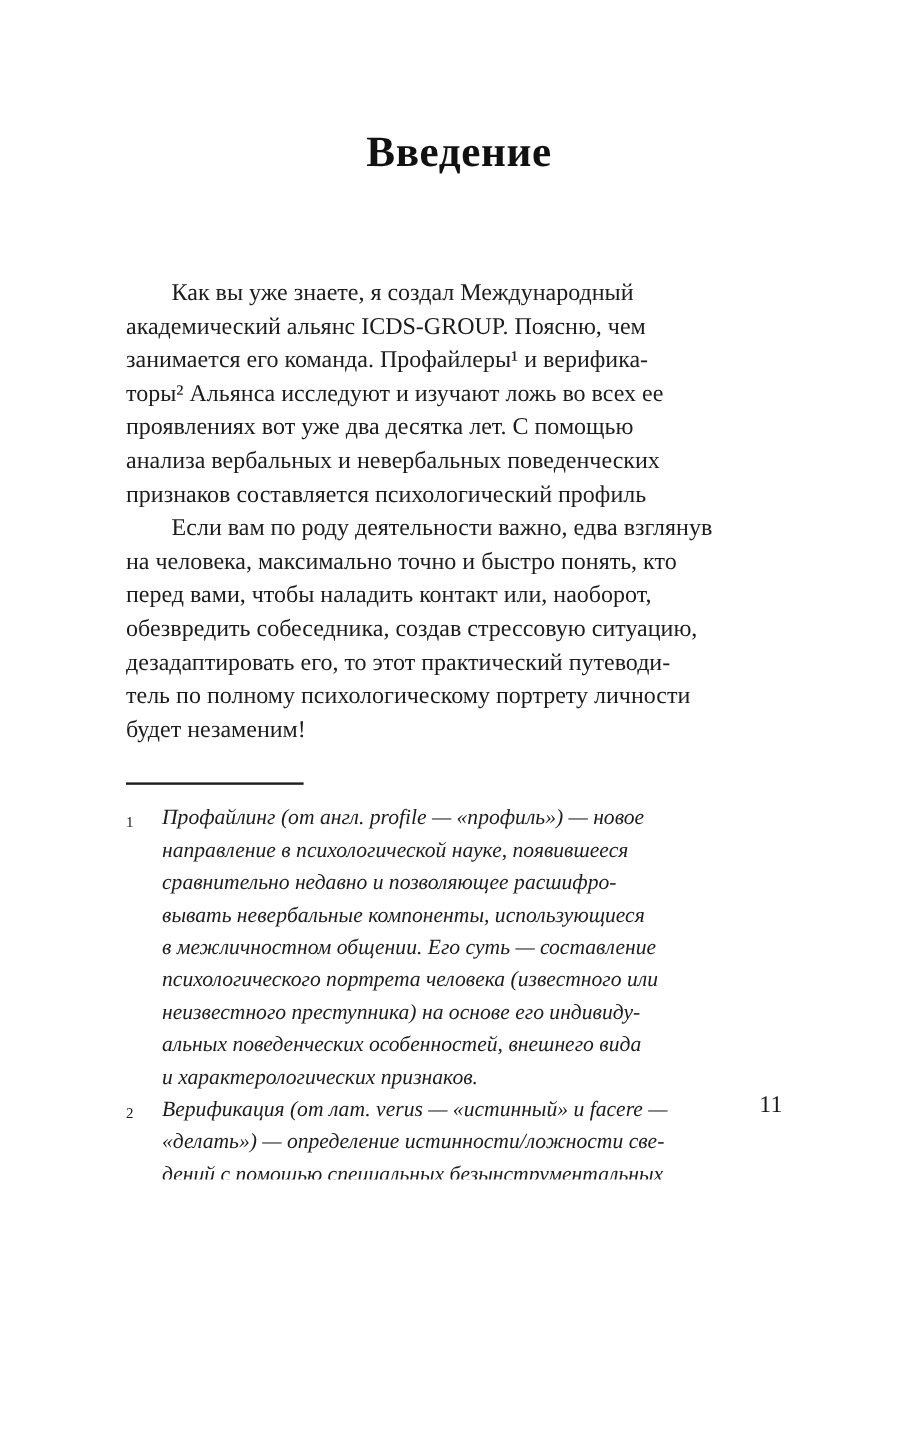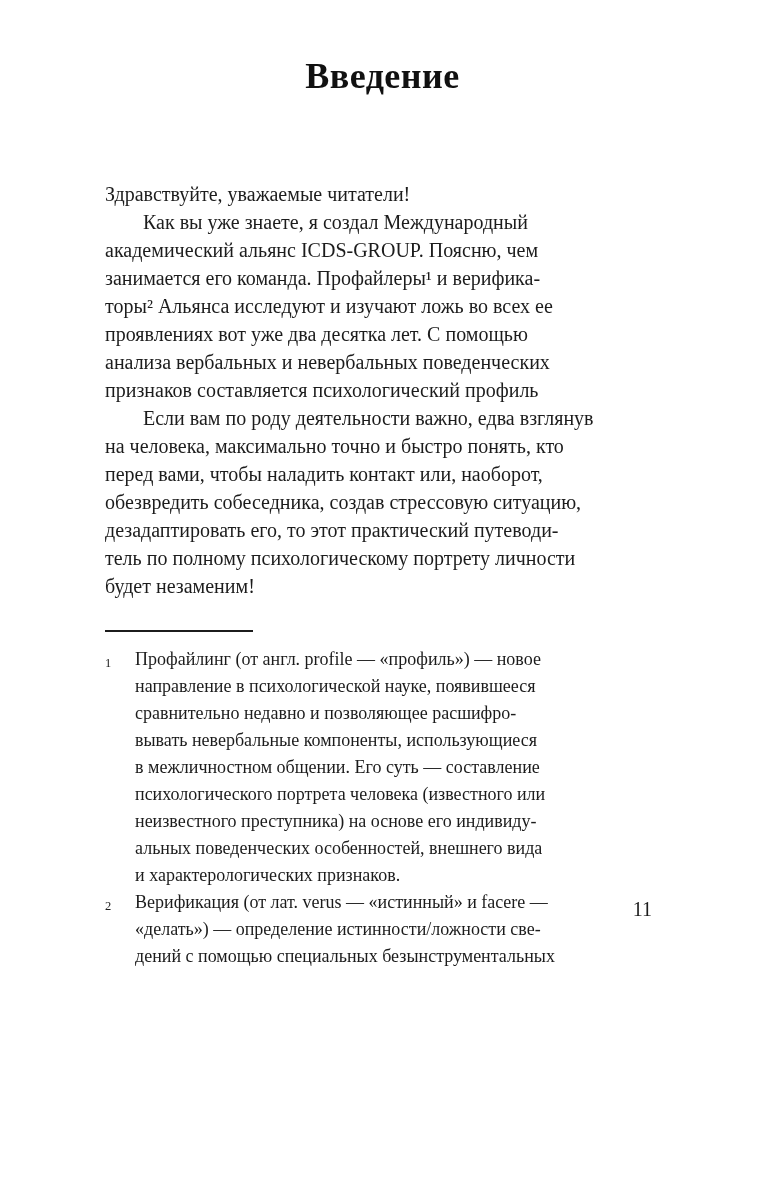--- a/index.html
+++ b/index.html
@@ -4,26 +4,26 @@
 <style>
   html, body {
     margin: 0;
     padding: 0;
     background: #ffffff;
   }
   .book-page {
     position: relative;
     width: 764px;
     height: 971px;
-    margin: 0 auto;
+    margin: 12px auto;
     background: #ffffff;
     color: #1c1c1c;
     font-family: "Liberation Serif", serif;
     box-sizing: border-box;
-    padding: 54px 104px 0 105px;
+    padding: 92px 104px 0 105px;
     overflow: hidden;
   }
   .chapter-title {
     font-family: "Liberation Serif", serif;
     font-weight: 700;
     font-size: 36px;
     line-height: 44px;
     letter-spacing: 0.5px;
     text-align: center;
     margin: 0;
@@ -60,38 +60,38 @@
   .fn-marker {
     flex: none;
     width: 30px;
     font-size: 12.5px;
     padding-top: 4px;
     box-sizing: border-box;
   }
   .fn-text {
     flex: 1;
     white-space: pre-line;
+    font-style: italic;
   }
   .page-number {
     position: absolute;
     right: 112px;
     bottom: 50px;
     font-size: 20px;
     color: #1c1c1c;
   }
 </style>
 </head>
 <body>
 
 <div class="book-page">
 
   <h1 class="chapter-title">Введение</h1>
 
   <div class="body-text">
-    <p class="para no-indent">Здравствуйте, уважаемые читатели!</p>
     <p class="para indent">Как вы уже знаете, я создал Международный
 академический альянс ICDS-GROUP. Поясню, чем
 занимается его команда. Профайлеры¹ и верифика-
 торы² Альянса исследуют и изучают ложь во всех ее
 проявлениях вот уже два десятка лет. С помощью
 анализа вербальных и невербальных поведенческих
 признаков составляется психологический профиль</p>
     <p class="para indent">Если вам по роду деятельности важно, едва взглянув
 на человека, максимально точно и быстро понять, кто
 перед вами, чтобы наладить контакт или, наоборот,

